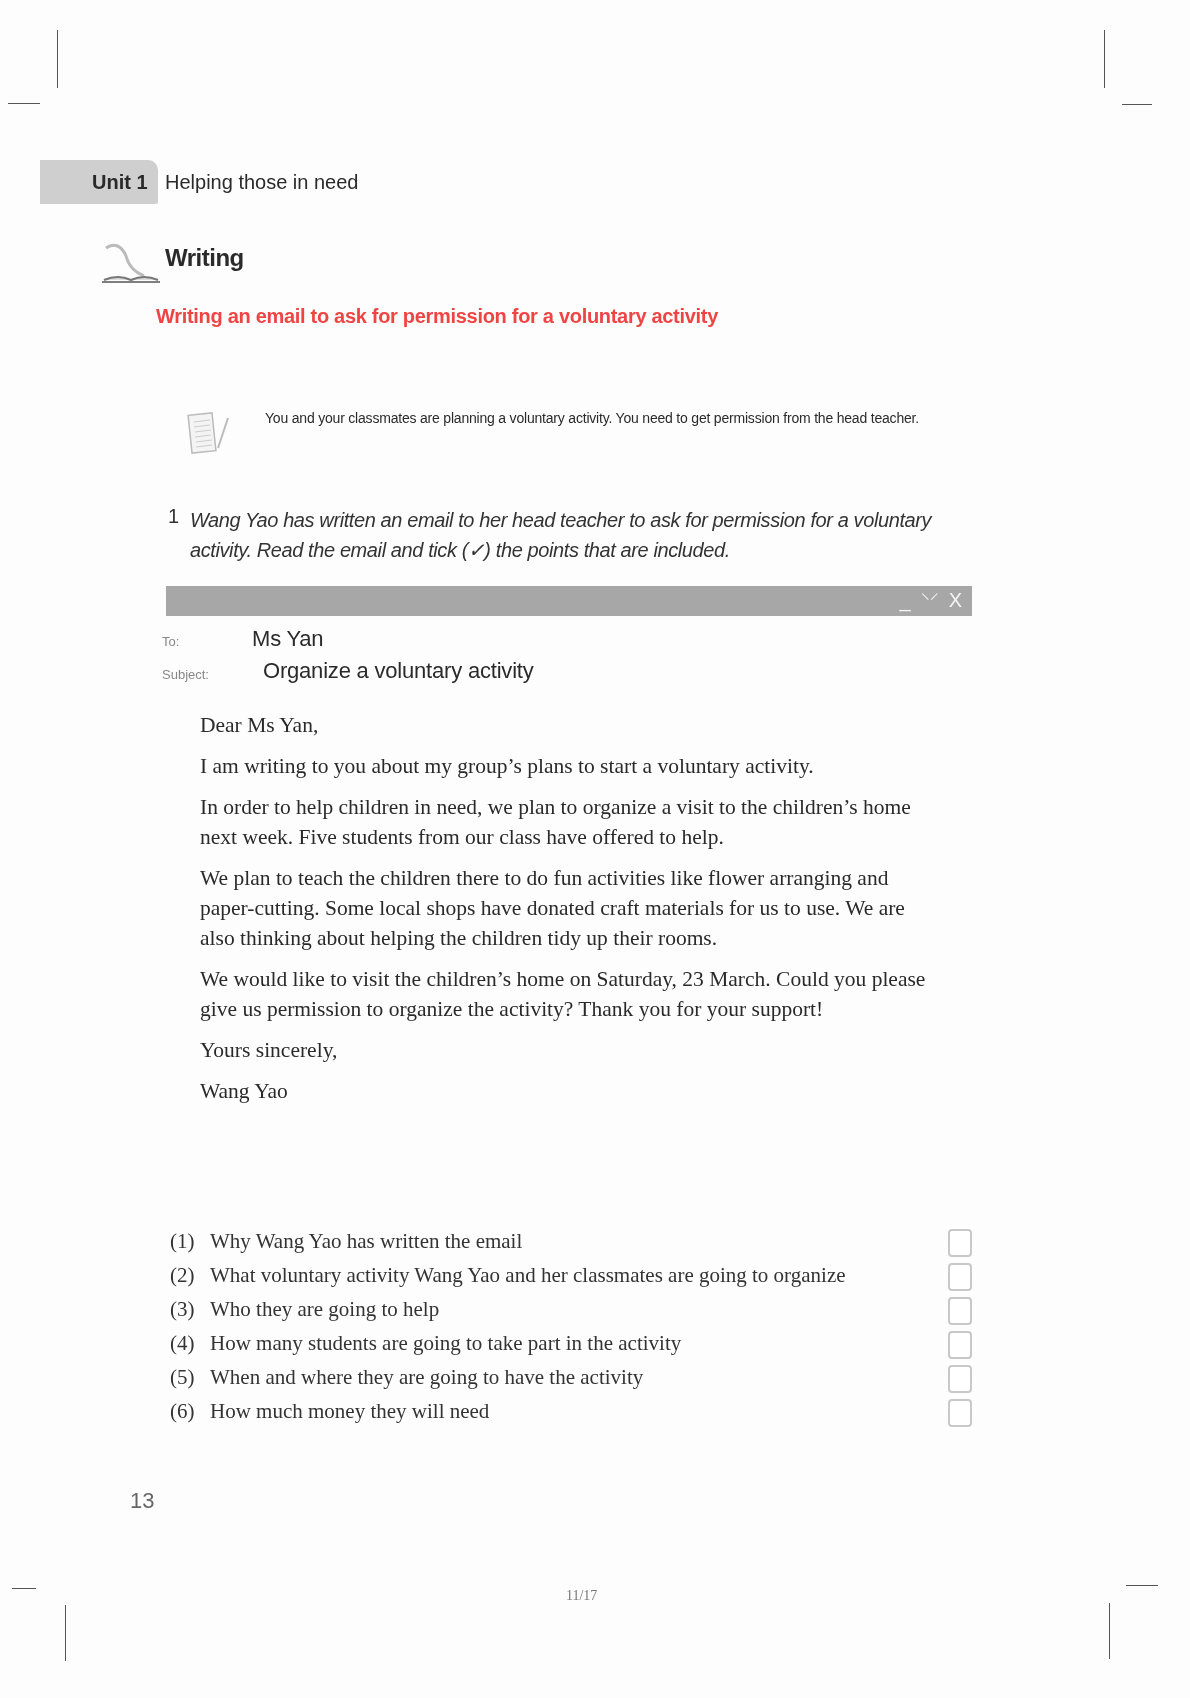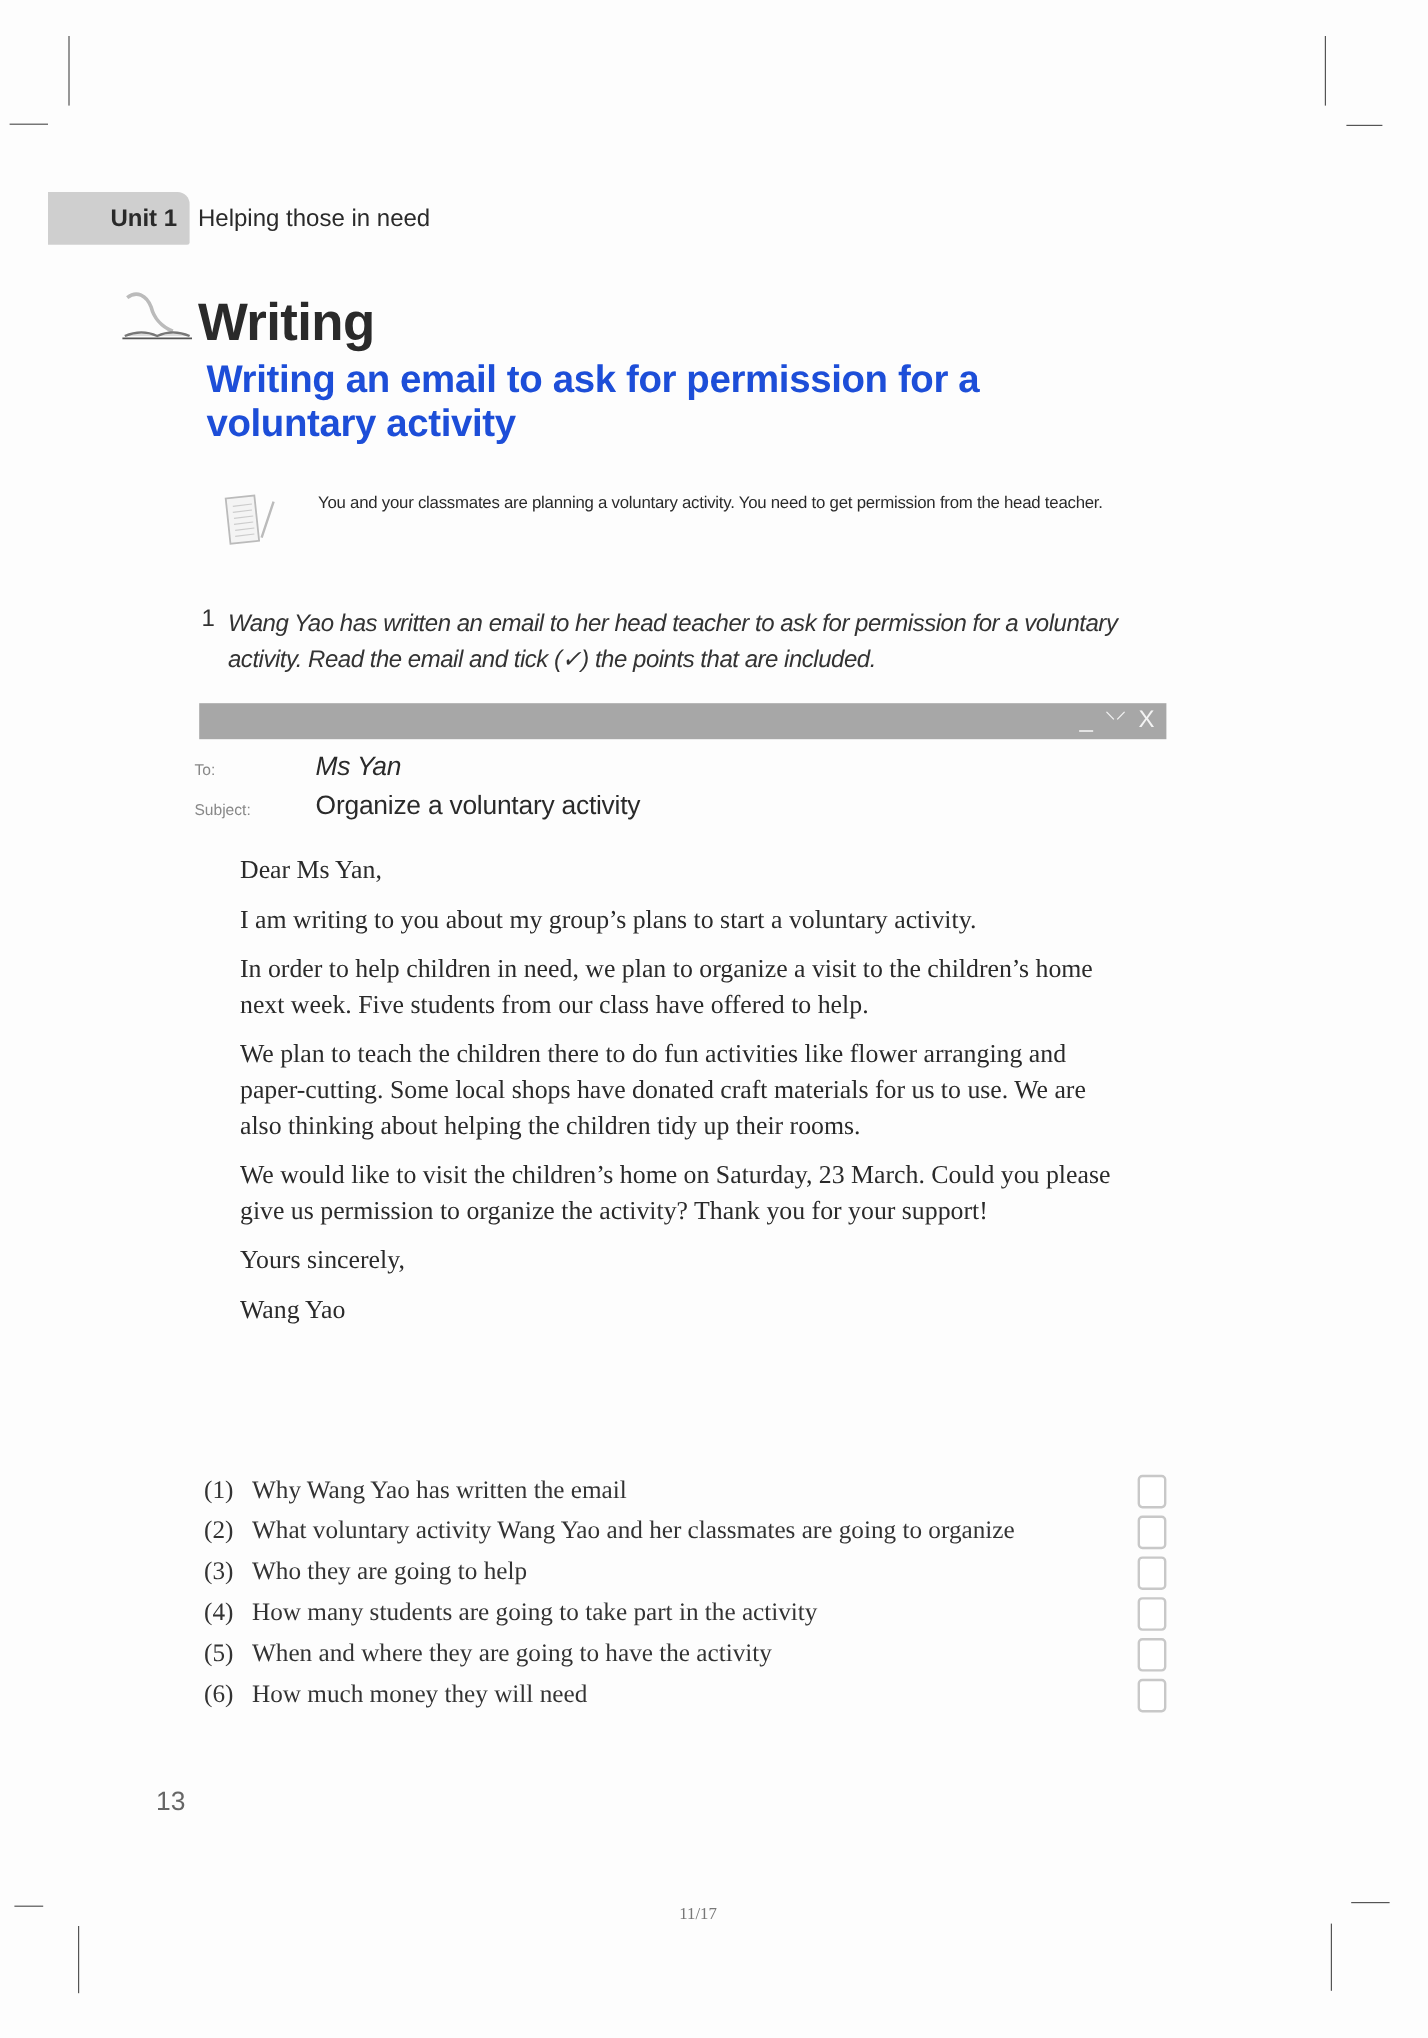--- a/index.html
+++ b/index.html
@@ -10,22 +10,22 @@
   }
   .abs { position:absolute; }
   .crop { position:absolute; background:#555; }
   .unit-tab {
     left:40px; top:160px; width:118px; height:44px;
     background:#cfcfcf; border-radius:0 10px 2px 0;
   }
   .unit-label { left:92px; top:171px; font-weight:bold; font-size:20px; color:#2a2a2a; }
   .unit-title { left:165px; top:171px; font-size:20px; color:#2a2a2a; }
   .section-icon { left:100px; top:242px; width:62px; height:44px; }
-  .section-title { left:165px; top:244px; font-size:44px; font-weight:bold; color:#2a2a2a; letter-spacing:-0.5px; }
-  .task-title { left:172px; top:298px; width:790px; font-size:32px; font-weight:bold; line-height:36px; color:#1d4ed8; letter-spacing:-0.3px; }
+  .section-title { left:165px; top:244px; font-size:24px; font-weight:bold; color:#2a2a2a; letter-spacing:-0.5px; }
+  .task-title { left:156px; top:298px; width:790px; font-size:20px; font-weight:bold; line-height:36px; color:#ef4444; letter-spacing:-0.3px; }
   .notebook-icon { left:184px; top:408px; width:50px; height:50px; }
   .intro { left:265px; top:403px; width:700px; font-size:14px; line-height:30px; color:#2a2a2a; letter-spacing:-0.2px; }
   .ex-num { left:168px; top:505px; font-size:20px; color:#333; }
   .ex-instr { left:190px; top:505px; width:760px; font-size:20px; line-height:30px; font-style:italic; color:#333; letter-spacing:-0.4px; }
   .email-bar {
     left:166px; top:586px; width:806px; height:30px;
     background:#a7a7a7;
   }
   .win-ctrls { right:10px; top:2px; color:#f4f4f4; font-size:20px; display:flex; gap:10px; align-items:center; }
   .win-ctrls span { display:inline-block; line-height:24px; }
@@ -87,21 +87,21 @@
 
 <div class="abs email-bar">
   <div class="abs win-ctrls">
     <span>_</span>
     <span style="font-size:18px;">⸌⸍</span>
     <span>X</span>
   </div>
 </div>
 
 <div class="abs hdr-label" style="left:162px;top:634px;">To:</div>
-<div class="abs hdr-value" style="left:263px;top:626px;font-style:italic;">Ms Yan</div>
+<div class="abs hdr-value" style="left:252px;top:626px;">Ms Yan</div>
 <div class="abs hdr-label" style="left:162px;top:667px;">Subject:</div>
 <div class="abs hdr-value" style="left:263px;top:658px;text-align:center;">Organize a voluntary activity</div>
 
 <div class="abs letter">
   <p>Dear Ms Yan,</p>
   <p>I am writing to you about my group’s plans to start a voluntary activity.</p>
   <p>In order to help children in need, we plan to organize a visit to the children’s home next week. Five students from our class have offered to help.</p>
   <p>We plan to teach the children there to do fun activities like flower arranging and paper-cutting. Some local shops have donated craft materials for us to use. We are also thinking about helping the children tidy up their rooms.</p>
   <p>We would like to visit the children’s home on Saturday, 23 March. Could you please give us permission to organize the activity? Thank you for your support!</p>
   <p>Yours sincerely,</p>

